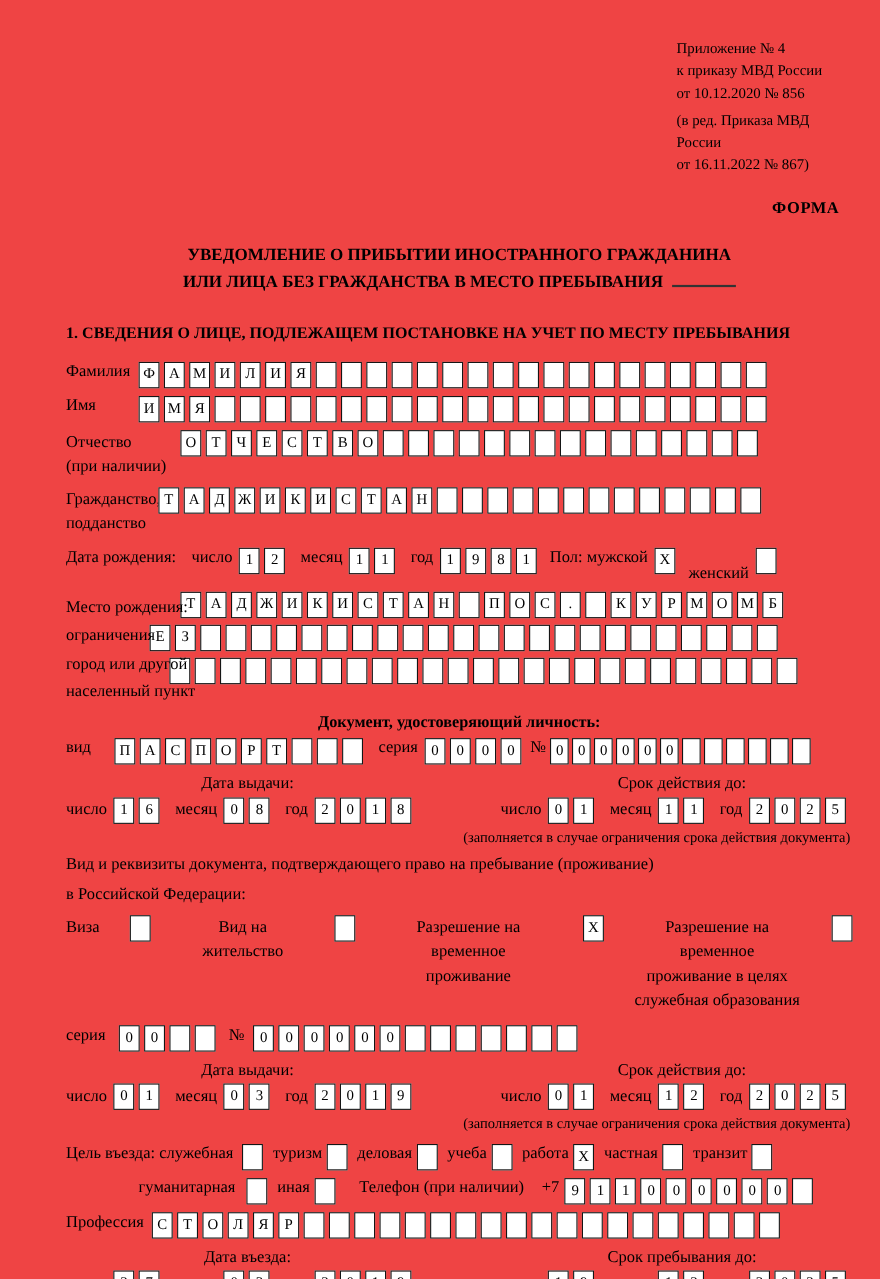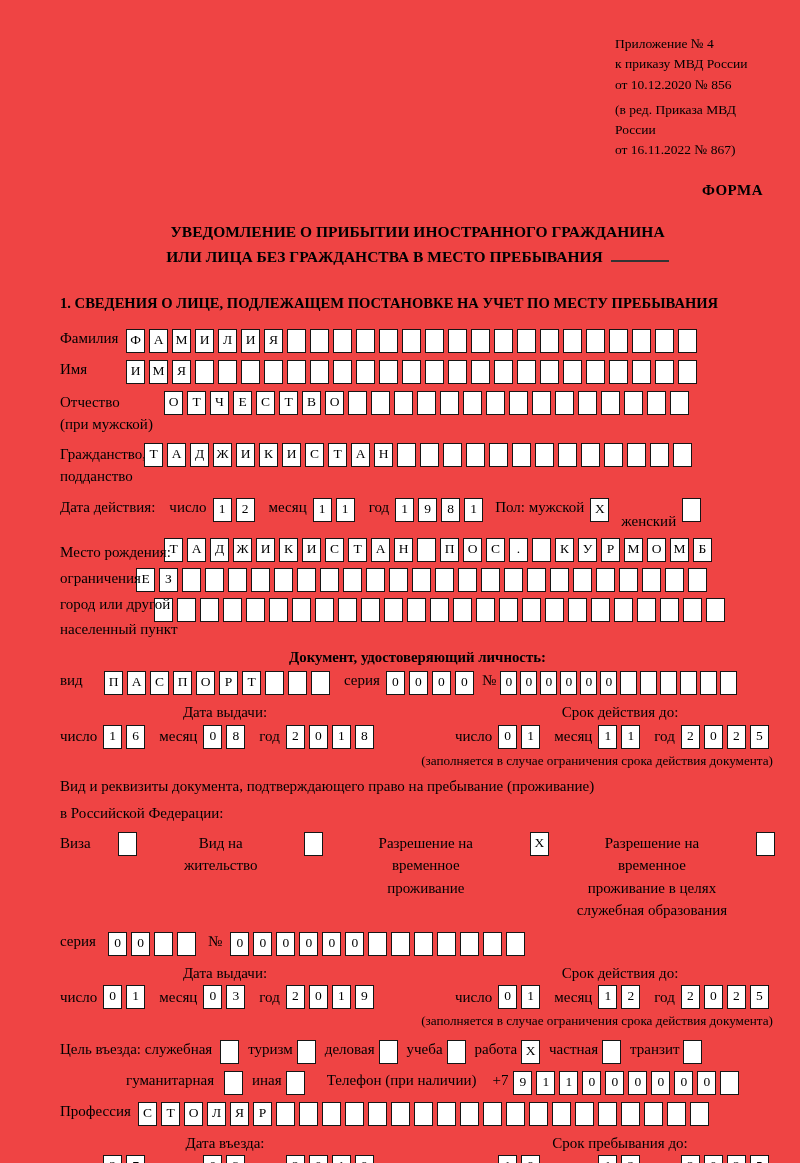--- a/index.html
+++ b/index.html
@@ -91,35 +91,35 @@
   </div>
 
   <div class="frow">
     <span class="lbl w65">Имя</span>
     <span class="cells"><span class="cell">И</span><span class="cell">М</span><span class="cell">Я</span><span class="cell"></span><span class="cell"></span><span class="cell"></span><span class="cell"></span><span class="cell"></span><span class="cell"></span><span class="cell"></span><span class="cell"></span><span class="cell"></span><span class="cell"></span><span class="cell"></span><span class="cell"></span><span class="cell"></span><span class="cell"></span><span class="cell"></span><span class="cell"></span><span class="cell"></span><span class="cell"></span><span class="cell"></span><span class="cell"></span><span class="cell"></span><span class="cell"></span></span>
   </div>
 
   <div class="frow top">
     <span class="lbl w102 lbl2">
       <div>Отчество</div>
-      <div>(при мужской)</div>
+      <div>(при наличии)</div>
     </span>
     <span class="cells"><span class="cell">О</span><span class="cell">Т</span><span class="cell">Ч</span><span class="cell">Е</span><span class="cell">С</span><span class="cell">Т</span><span class="cell">В</span><span class="cell">О</span><span class="cell"></span><span class="cell"></span><span class="cell"></span><span class="cell"></span><span class="cell"></span><span class="cell"></span><span class="cell"></span><span class="cell"></span><span class="cell"></span><span class="cell"></span><span class="cell"></span><span class="cell"></span><span class="cell"></span><span class="cell"></span><span class="cell"></span></span>
   </div>
 
   <div class="frow top">
     <span class="lbl w82 lbl2">
       <div>Гражданство,</div>
       <div>подданство</div>
     </span>
     <span class="cells"><span class="cell">Т</span><span class="cell">А</span><span class="cell">Д</span><span class="cell">Ж</span><span class="cell">И</span><span class="cell">К</span><span class="cell">И</span><span class="cell">С</span><span class="cell">Т</span><span class="cell">А</span><span class="cell">Н</span><span class="cell"></span><span class="cell"></span><span class="cell"></span><span class="cell"></span><span class="cell"></span><span class="cell"></span><span class="cell"></span><span class="cell"></span><span class="cell"></span><span class="cell"></span><span class="cell"></span><span class="cell"></span><span class="cell"></span></span>
   </div>
 
   <div class="frow" style="margin-top:10px;">
-    <span class="lbl">Дата действия:</span>
+    <span class="lbl">Дата рождения:</span>
     <span class="sub" style="margin-left:14px;">число</span>
     <span class="cells"><span class="cell">1</span><span class="cell">2</span></span>
     <span class="sub">месяц</span>
     <span class="cells"><span class="cell">1</span><span class="cell">1</span></span>
     <span class="sub">год</span>
     <span class="cells"><span class="cell">1</span><span class="cell">9</span><span class="cell">8</span><span class="cell">1</span></span>
     <span class="sub" style="margin-left:8px;">Пол: мужской</span>
     <span class="cells cbox"><span class="cell">X</span></span>
     <span class="sub" style="margin-left:12px;margin-top:14px;">женский</span>
     <span class="cells cbox"><span class="cell"></span></span>

